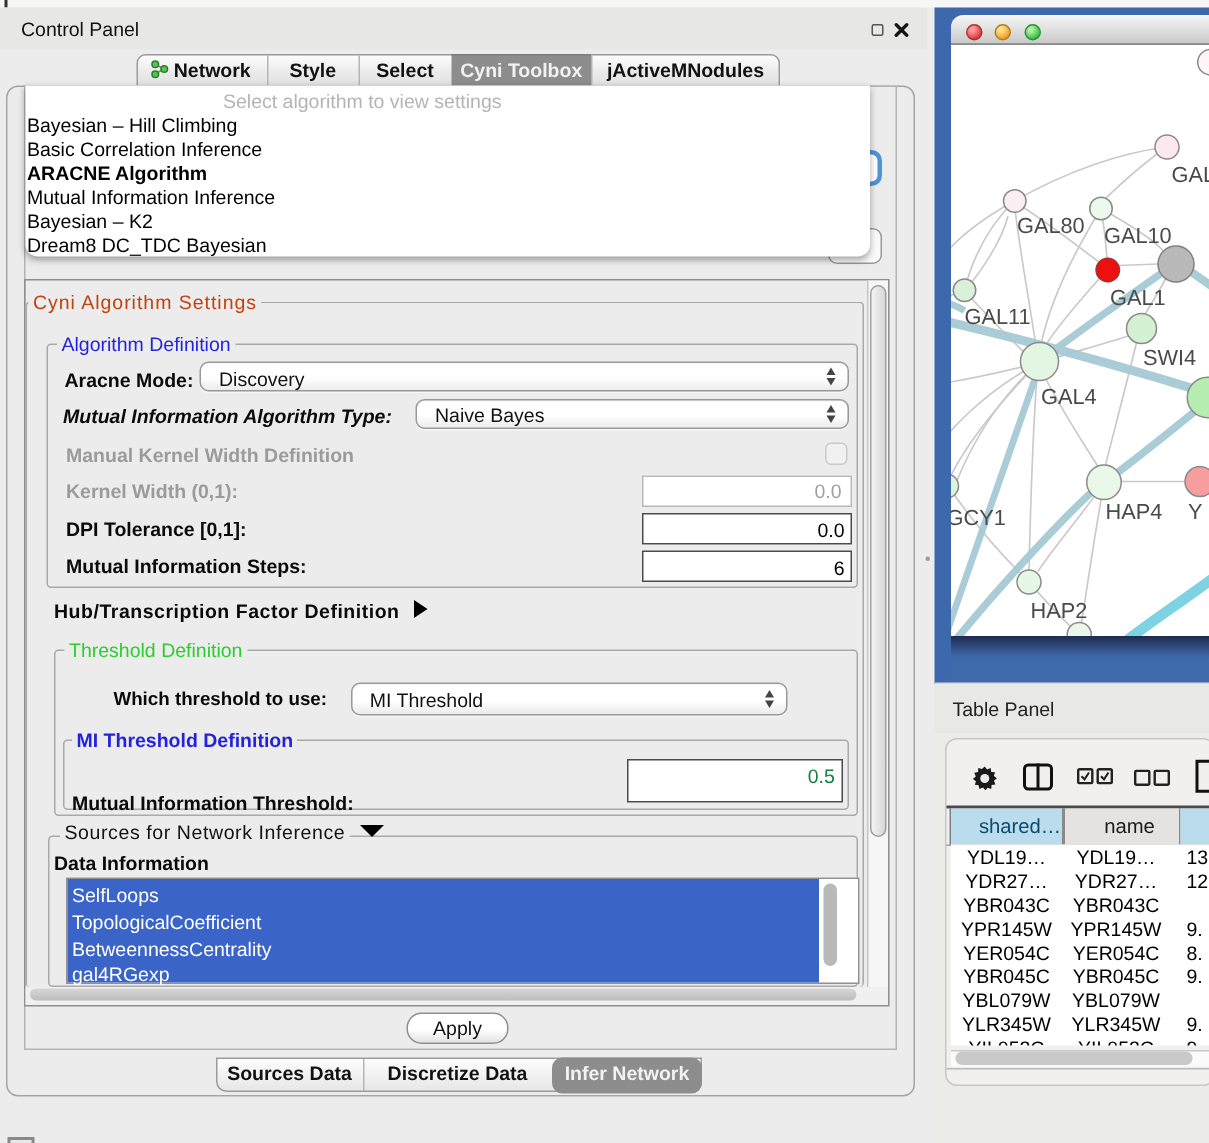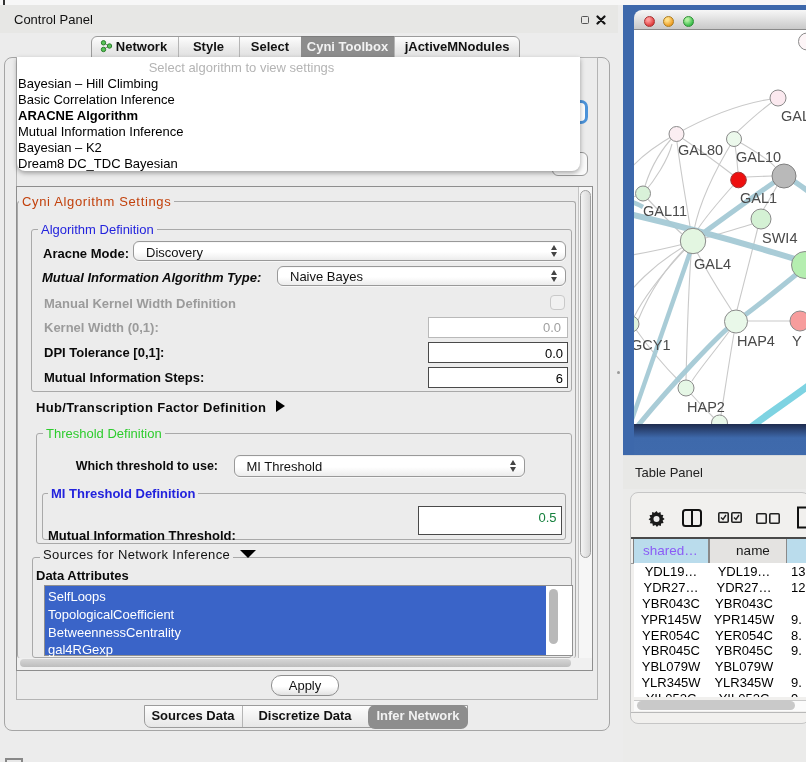--- a/index.html
+++ b/index.html
@@ -122,21 +122,21 @@
 <div class="grp" style="left:42px;top:493px;width:524px;height:47px;"></div>
 <div class="grplab" style="left:48px;top:486px;color:#2323dd;font-weight:bold;">MI Threshold Definition</div>
 
 <div class="lbl abs" style="left:48px;top:528px;text-align:right;">Mutual Information Threshold:</div>
 <div class="tfield" style="left:418px;top:506px;width:143.5px;height:29px;border:1.3px solid #4a4a4a;color:#15803d;padding:2.5px 4px 0 0;">0.5</div>
 
 <div class="grp" style="left:32px;top:557px;width:540px;height:101px;"></div>
 <div class="grplab" style="left:25px;top:547px;color:#111;letter-spacing:0.4px;margin-left:15px;">Sources for Network Inference</div>
 <div class="abs" style="left:240px;top:550px;width:0;height:0;border-left:8px solid transparent;border-right:8px solid transparent;border-top:8px solid #000;z-index:5;"></div>
 
-<div class="lbl abs" style="left:36px;top:568px;">Data Attributes</div>
+<div class="lbl abs" style="left:36px;top:568px;">Data Information</div>
 <div class="abs" style="left:44px;top:585px;width:529px;height:71px;background:#fff;border:1px solid #909090;"></div>
 <div class="abs" style="left:45px;top:586px;width:501px;height:69px;background:#3a64c8;"></div>
 <div class="abs" style="left:48px;top:588px;font-size:13px;color:#fff;line-height:17.8px;">SelfLoops<br>TopologicalCoefficient<br>BetweennessCentrality<br>gal4RGexp</div>
 <div class="abs" style="left:549px;top:589px;width:9px;height:55px;background:#b9b9b9;border-radius:4.5px;"></div>
 
 <div class="abs" style="left:271px;top:675px;width:68px;height:21px;border:1px solid #8f8f8f;border-radius:10px;background:linear-gradient(#ffffff 55%,#e2e2e2);font-size:13px;text-align:center;line-height:20px;color:#111;">Apply</div>
 
 <div class="abs" style="left:144px;top:705px;width:324px;height:23px;border:1px solid #9b9b9b;border-radius:0 0 7px 7px;background:linear-gradient(#fdfdfd,#e7e7e7);"></div>
 <div class="abs" style="left:242px;top:706px;width:1px;height:21px;background:#b5b5b5;"></div>
 <div class="abs" style="left:368px;top:704.5px;width:100px;height:24px;background:#8d8d8d;border-radius:7px;"></div>
@@ -266,21 +266,21 @@
   <path d="M12 1.5 L12 6.5 L17 6.5" fill="none" stroke="#111" stroke-width="2"></path>
 </svg>
 
 <div class="abs" style="left:631px;top:537px;width:175px;height:2px;background:#4a4a4a;"></div>
 <div class="abs" style="left:633px;top:539px;width:1px;height:24px;background:#808080;"></div>
 <div class="abs" style="left:634px;top:539px;width:74px;height:24px;background:#badcec;"></div>
 <div class="abs" style="left:708px;top:539px;width:1.5px;height:24px;background:#8a8a8a;"></div>
 <div class="abs" style="left:709.5px;top:539px;width:76px;height:24px;background:#e4e3e1;"></div>
 <div class="abs" style="left:785.5px;top:539px;width:1.5px;height:24px;background:#8a8a8a;"></div>
 <div class="abs" style="left:787px;top:539px;width:19px;height:24px;background:#badcec;"></div>
-<div class="abs" style="left:643px;top:539px;width:74px;height:41px;font-size:13.5px;color:#8b5cf6;line-height:24px;">shared…</div>
+<div class="abs" style="left:643px;top:539px;width:74px;height:41px;font-size:13.5px;color:#0c4a6e;text-align:center;line-height:24px;">shared…</div>
 <div class="abs" style="left:715px;top:539px;width:76px;height:24px;font-size:13.5px;color:#1a1a1a;text-align:center;line-height:24px;">name</div>
 <div class="abs" style="left:631px;top:562.5px;width:175px;height:1px;background:#9a9a9a;"></div>
 <div class="abs" style="left:633.5px;top:563px;width:1px;height:134px;background:#cfcfcf;"></div>
 
 <div class="abs" style="left:634px;top:563px;width:172px;height:134px;background:#fff;overflow:hidden;">
   <div class="trow" style="left:0;top:1.4px;width:74px;text-align:center;">YDL19…</div>
   <div class="trow" style="left:72px;top:1.4px;width:76px;text-align:center;">YDL19…</div>
   <div class="trow" style="left:157px;top:1.4px;">13</div>
   <div class="trow" style="left:0;top:17.2px;width:74px;text-align:center;">YDR27…</div>
   <div class="trow" style="left:72px;top:17.2px;width:76px;text-align:center;">YDR27…</div>

